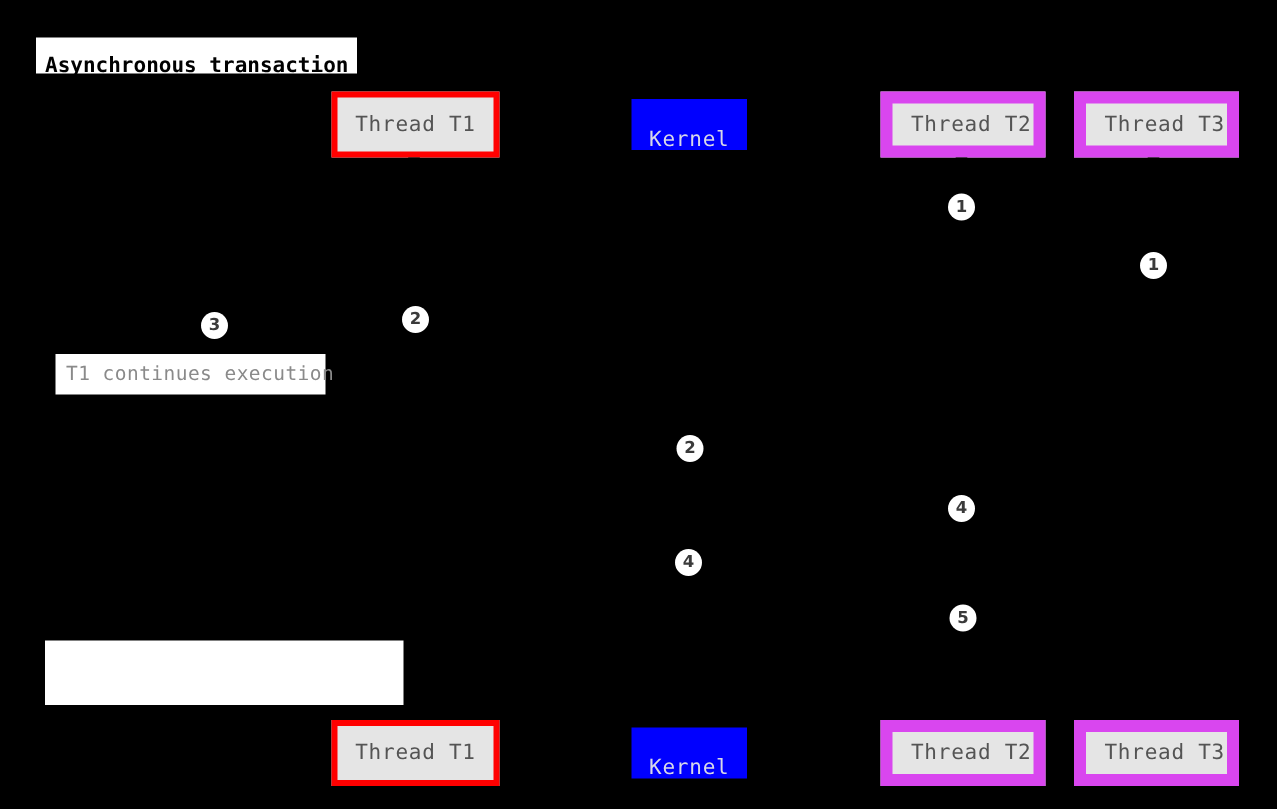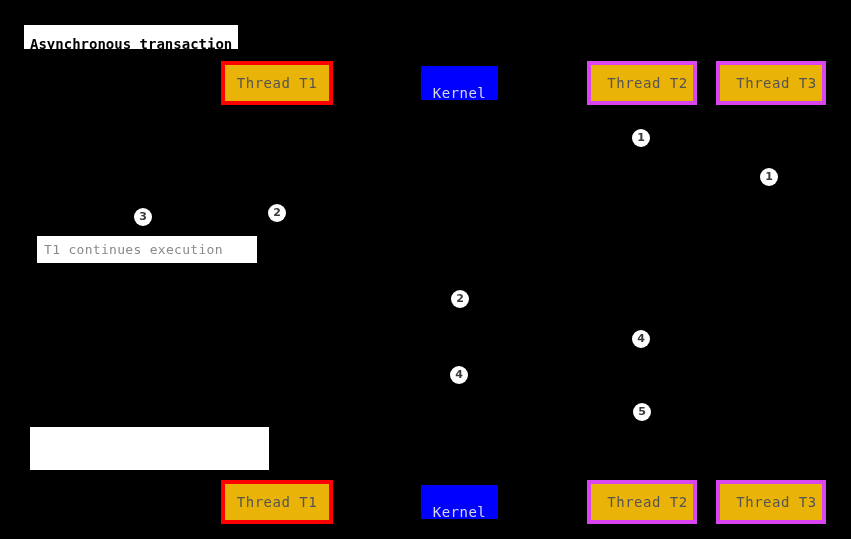--- a/index.html
+++ b/index.html
@@ -39,31 +39,31 @@
     font-weight: bold;
     font-size: 14px;
     letter-spacing: 0px;
     padding: 17px 6px 3px 6px;
     line-height: 1;
     justify-content: flex-start;
   }
 
   
   .lifeline-box {
-    background: #eab308;
+    background: #e5e5e5;
     color: #545454;
     font-size: 14px;
     line-height: 1;
     letter-spacing: 0.5px;
   }
   .lifeline-box.red {
     border: 4px solid #ff0000;
   }
   .lifeline-box.blue {
-    border: 4px solid #d946ef;
+    border: 8px solid #d946ef;
     padding-left: 11px;
   }
   .lifeline-box.kernel {
     background: #0000ff;
     border: none;
     color: #d8d8e8;
     align-items: flex-end;
   }
 
   
@@ -164,21 +164,21 @@
 
   <div class="badge" style="left:632px; top:129px;">1</div>
   <div class="badge" style="left:760px; top:168px;">1</div>
   <div class="badge" style="left:134px; top:208px;">3</div>
   <div class="badge" style="left:268px; top:204px;">2</div>
   <div class="badge" style="left:451px; top:290px;">2</div>
   <div class="badge" style="left:632px; top:330px;">4</div>
   <div class="badge" style="left:450px; top:366px;">4</div>
   <div class="badge" style="left:633px; top:403px;">5</div>
 
-  <div class="node note-box" style="left:37px; top:236px; width:220px; height:27px;">T1 continues execution</div>
+  <div class="node note-box" style="left:37px; top:236px; width:180px; height:27px;">T1 continues execution</div>
 
   <div class="node blank-box" style="left:30px; top:427px; width:239px; height:43px;"></div>
 
   <div class="stub up" style="left:272px; top:475px;"></div>
   <div class="node lifeline-box red" style="left:221px; top:480px; width:112px; height:44px;">
     <span>Thread T1</span>
   </div>
 
   <div class="node lifeline-box kernel" style="left:421px; top:485px; width:77px; height:34px;">
     <span>Kernel</span>

